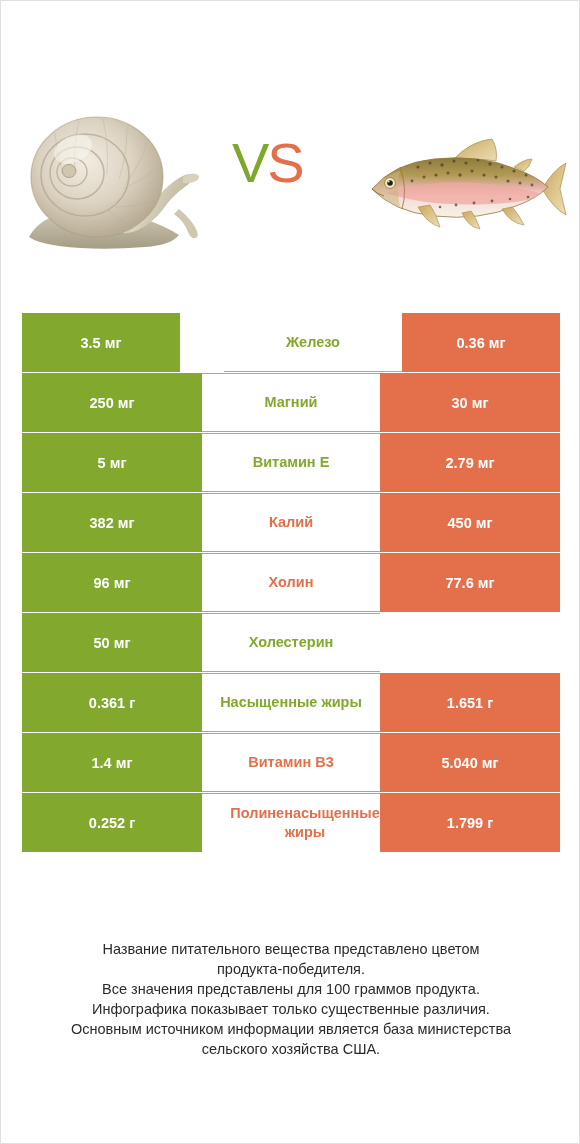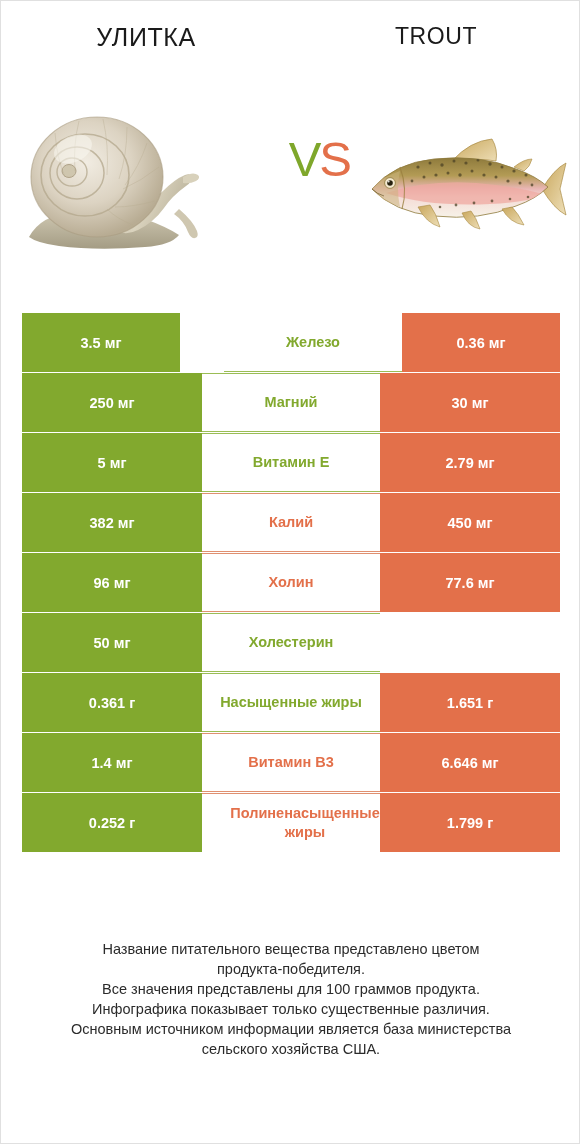--- a/index.html
+++ b/index.html
@@ -55,22 +55,22 @@
     width: 215px;
     height: 170px;
   }
   .hero-left  { left: 10px; }
   .hero-right { left: 355px; }
   .hero-vs {
     position: absolute;
     left: 231px;
     top: 30px;
     width: 118px;
-    text-align: right;
-    font-size: 49px;
+    text-align: left;
+    font-size: 56px;
     font-weight: 400;
     line-height: 1;
     letter-spacing: -2px;
     white-space: nowrap;
     font-family: "Liberation Sans", "DejaVu Sans", sans-serif;
   }
   .vs-v { color: #7FA72B; }
   .vs-s { color: #E3704A; }
 
   .snail-svg, .fish-svg { display: block; width: 100%; height: 100%; }
@@ -147,24 +147,20 @@
     color: #2b2b2b;
     font-family: "Liberation Sans", "DejaVu Sans", sans-serif;
   }
   .footer p { margin: 0; }
 </style>
 </head>
 <body>
 
 <div id="page">
 
-  <div class="titles">
-    <div class="title title-left">УЛИТКА</div>
-    <div class="title title-right">TROUT</div>
-  </div>
 
   <div class="hero">
 
     <div class="hero-left">
       <svg class="snail-svg" viewBox="0 0 215 170" xmlns="http://www.w3.org/2000/svg" aria-hidden="true">
         <defs>
           <radialGradient id="shellG" cx="42%" cy="38%" r="62%">
             <stop offset="0%" stop-color="#F1ECE2"></stop>
             <stop offset="55%" stop-color="#DCD3C2"></stop>
             <stop offset="100%" stop-color="#B8AC93"></stop>
@@ -347,21 +343,21 @@
           <span class="label-text">Насыщенные жиры</span>
         </div>
       <div class="cell cell-right">1.651 г</div>
     </div>
 
     <div class="row win-orange">
       <div class="cell cell-left">1.4 мг</div>
       <div class="cell cell-mid">
           <span class="label-text">Витамин B3</span>
         </div>
-      <div class="cell cell-right">6.646 мг</div>
+      <div class="cell cell-right">5.040 мг</div>
     </div>
 
     <div class="row win-orange">
       <div class="cell cell-left">0.252 г</div>
       <div class="cell cell-mid wrap clip">
           <span class="label-text">Полиненасыщенные жиры</span>
         </div>
       <div class="cell cell-right">1.799 г</div>
     </div>
 

